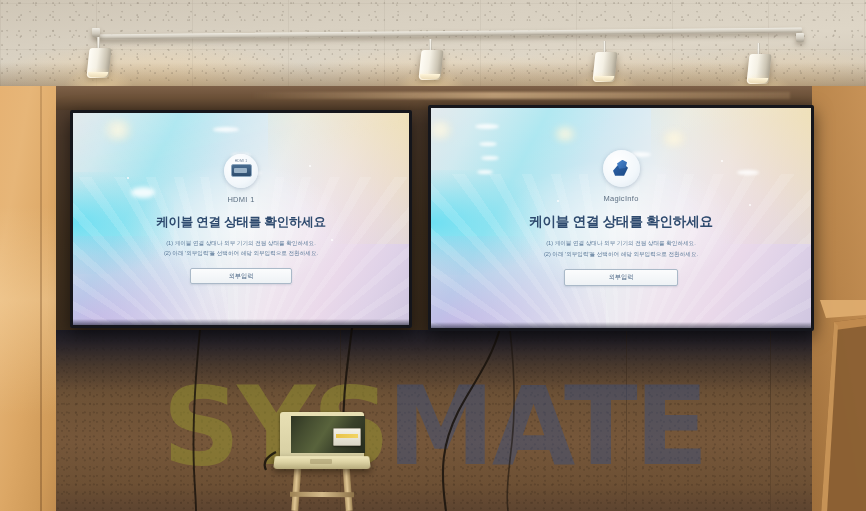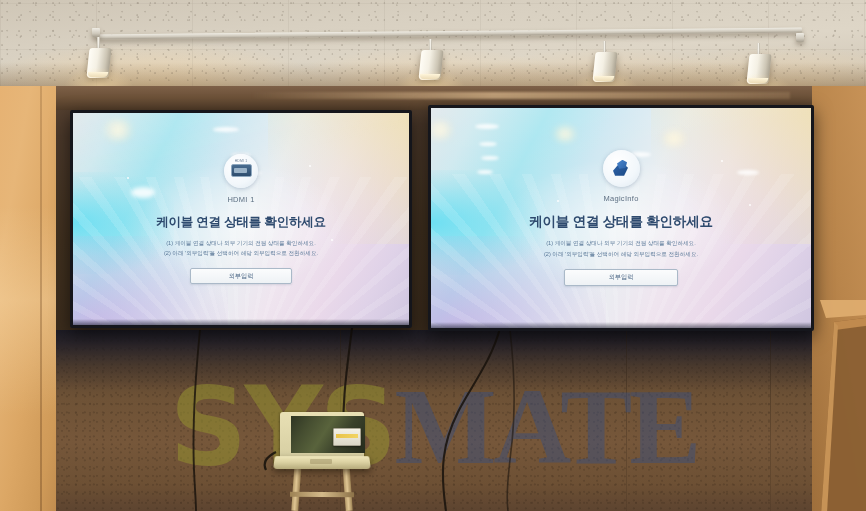--- a/index.html
+++ b/index.html
@@ -131,21 +131,21 @@
 
   
   .watermark{
     position:absolute;left:56px;top:372px;width:756px;height:110px;
     display:flex;align-items:center;justify-content:center;
     font-family:"DejaVu Sans",sans-serif;
     font-weight:bold;font-size:108px;letter-spacing:-3px;
     line-height:1;user-select:none;pointer-events:none;
   }
   .wm-sys{color:rgba(150,148,48,.52);}
-  .wm-mate{color:rgba(54,78,128,.46);font-family:Liberation Serif, serif;}
+  .wm-mate{color:rgba(54,78,128,.46);}
 
   
   .cable{position:absolute;pointer-events:none;}
 
   
   .stand{position:absolute;left:276px;top:414px;width:92px;height:97px;}
   .stand .leg{
     position:absolute;bottom:0;width:7px;height:68px;
     background:linear-gradient(90deg,#b59a6a,#e0c693 45%,#9d8254);
   }

